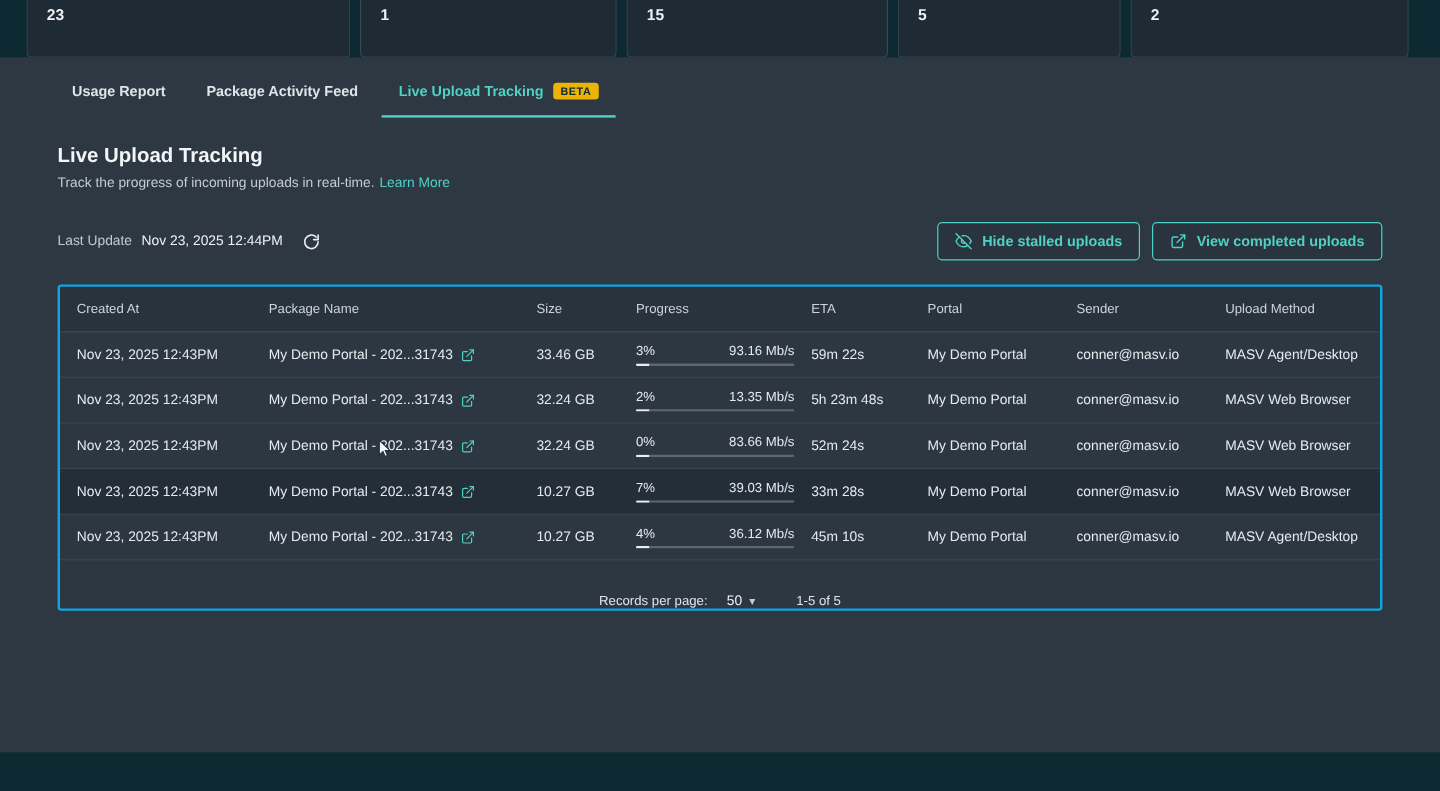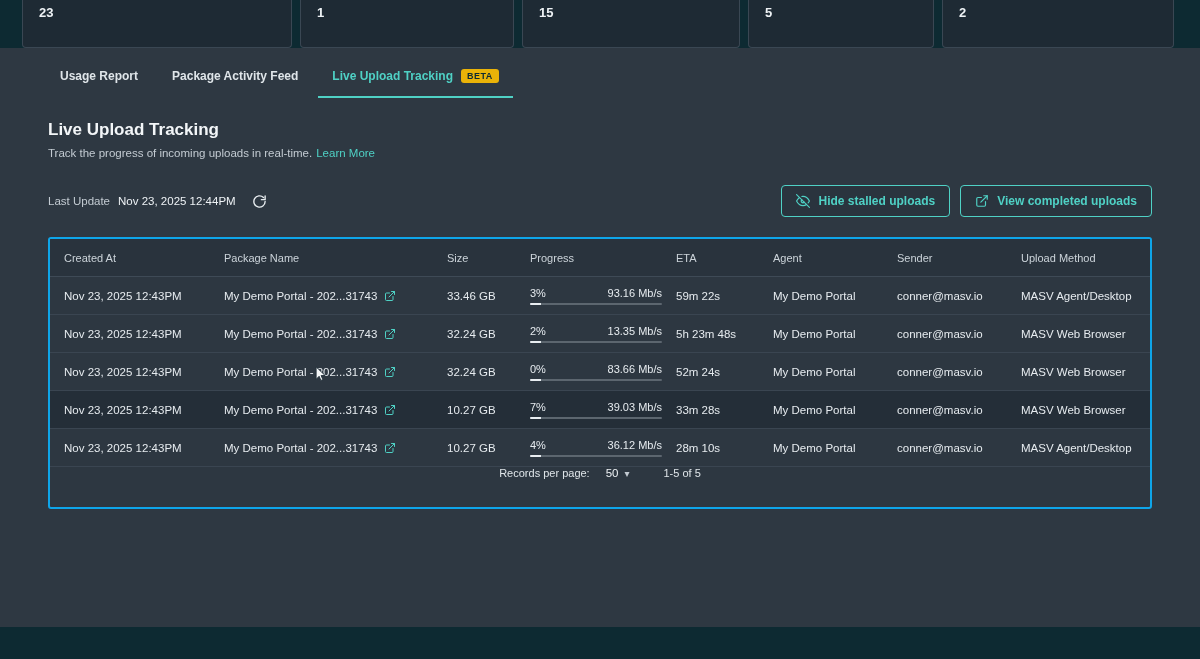--- a/index.html
+++ b/index.html
@@ -95,21 +95,21 @@
   .trow.hovered { background: #242e38; }
   .cell { padding-left: 14px; white-space: nowrap; overflow: hidden; }
   .pkg { display: flex; align-items: center; gap: 7px; }
   .pkg-link { color: #4fd1c5; display: inline-flex; cursor: pointer; }
   .pkg-link svg { width: 12px; height: 12px; }
   .progress { width: 132px; }
   .p-top { display: flex; justify-content: space-between; font-size: 11px; color: #e6ebef; }
   .p-track { height: 2px; background: #5c666f; margin-top: 4px; border-radius: 1px; overflow: hidden; }
   .p-fill { height: 100%; background: #e8edf1; }
   .tfoot {
-    height: 40px; display: flex; align-items: flex-start; justify-content: center;
+    height: 40px; display: flex; align-items: flex-end; justify-content: center;
     font-size: 11px; color: #dfe5e9; gap: 10px;
   }
   .per-page-select {
     display: inline-flex; align-items: center; gap: 6px;
     margin-left: 6px; cursor: pointer; color: #eef2f5; font-size: 11.5px;
   }
   .caret { font-size: 10px; color: #c3cbd2; }
   .range-text { margin-left: 24px; }
   
   .cursor { position: absolute; left: 312px; top: 365px; z-index: 20; pointer-events: none; }
@@ -179,21 +179,21 @@
     </div>
   </div>
 
   <div class="table">
     <div class="thead">
       <div class="cell">Created At</div>
       <div class="cell">Package Name</div>
       <div class="cell">Size</div>
       <div class="cell">Progress</div>
       <div class="cell">ETA</div>
-      <div class="cell">Agent</div>
+      <div class="cell">Portal</div>
       <div class="cell">Sender</div>
       <div class="cell">Upload Method</div>
     </div>
 
     <div>
       <div class="trow">
         <div class="cell">Nov 23, 2025 12:43PM</div>
         <div class="cell pkg">
           <span>My Demo Portal - 202...31743</span>
           <span class="pkg-link">
@@ -329,21 +329,21 @@
           <div class="progress">
             <div class="p-top">
               <span>4%</span>
               <span>36.12 Mb/s</span>
             </div>
             <div class="p-track">
               <div class="p-fill" style="width: 8%;"></div>
             </div>
           </div>
         </div>
-        <div class="cell">28m 10s</div>
+        <div class="cell">45m 10s</div>
         <div class="cell">My Demo Portal</div>
         <div class="cell">conner@masv.io</div>
         <div class="cell">MASV Agent/Desktop</div>
       </div>
     </div>
 
     <div class="tfoot">
       <span>Records per page:</span>
       <span class="per-page-select">
         <span>50</span>

